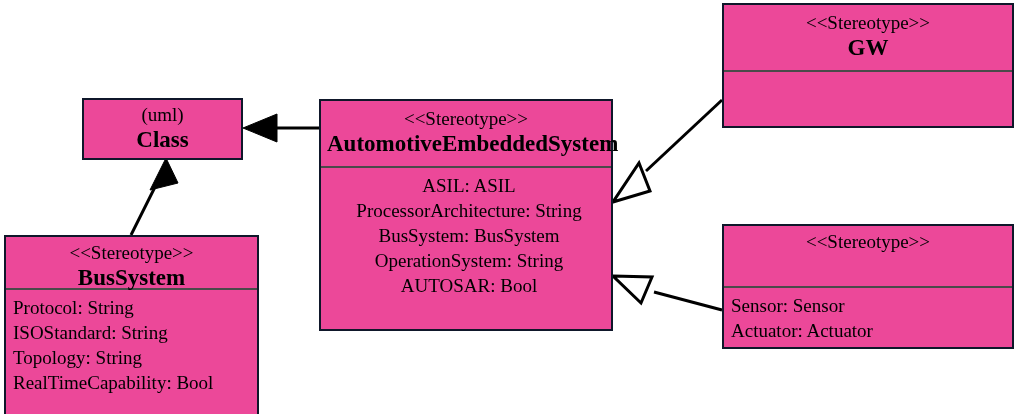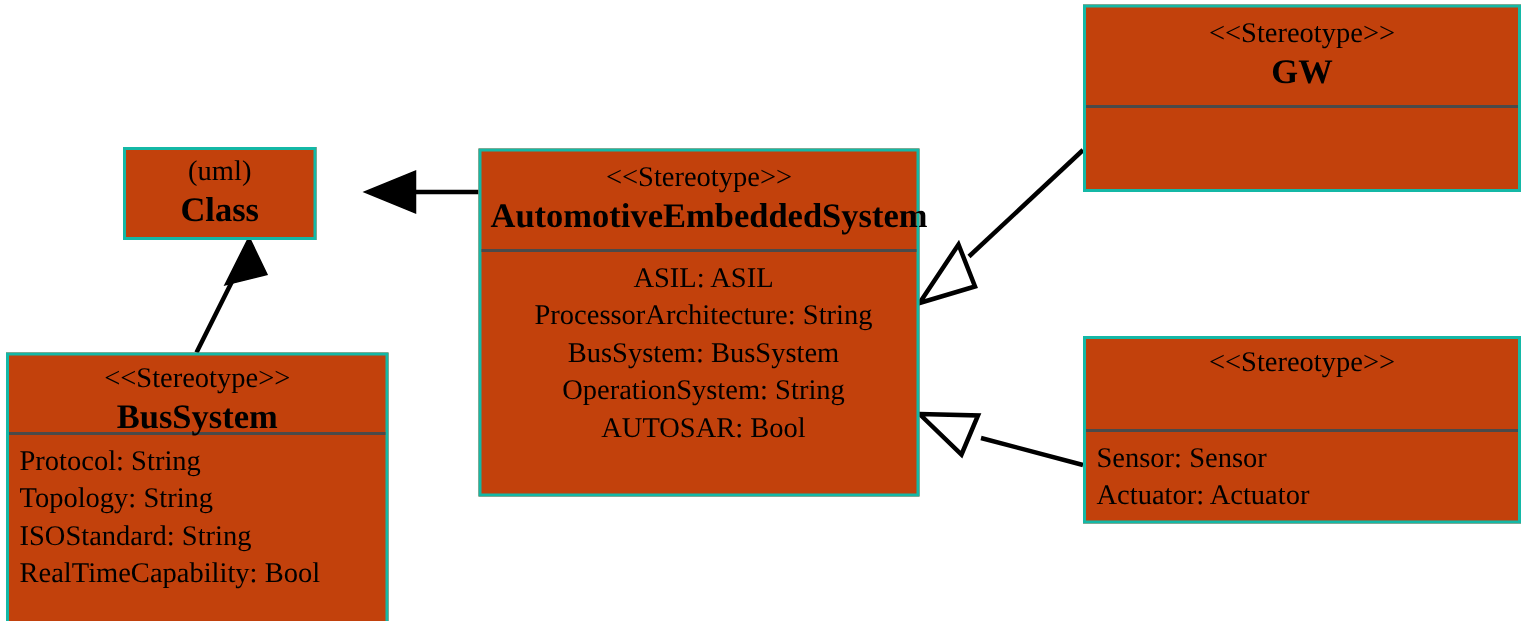--- a/index.html
+++ b/index.html
@@ -14,22 +14,22 @@
     height: 414px;
     background: #ffffff;
     overflow: hidden;
     font-family: "Liberation Serif", "DejaVu Serif", serif;
   }
 
   
   .uml-box {
     position: absolute;
     box-sizing: border-box;
-    border: 2px solid #14b8a6;
-    background: #c2410c;
+    border: 2px solid #0f172a;
+    background: #ec4899;
     z-index: 3;
   }
   .uml-head {
     box-sizing: border-box;
     text-align: center;
     padding: 5px 6px 6px 6px;
     line-height: 1.18;
   }
   .uml-head.divided {
     border-bottom: 2px solid #4a4a4a;
@@ -109,36 +109,36 @@
       <line x1="722" y1="100" x2="646" y2="171"></line>
       <polygon class="head-hollow" points="613,202 650,191 639,163"></polygon>
     </g>
 
     <g>
       <line x1="722" y1="310" x2="654" y2="292"></line>
       <polygon class="head-hollow" points="613,276 652,277 641,303"></polygon>
     </g>
   </svg>
 
-  <div class="uml-box" style="left:82px; top:98px; width:129px; height:62px;">
+  <div class="uml-box" style="left:82px; top:98px; width:161px; height:62px;">
     <div class="uml-head" style="padding-top:4px;">
       <span class="stereo-tag">(uml)</span>
       <span class="stereo-name">Class</span>
     </div>
   </div>
 
   <div class="uml-box" style="left:4px; top:235px; width:255px; height:185px;">
     <div class="uml-head divided" style="height:53px;">
       <span class="stereo-tag">&lt;&lt;Stereotype&gt;&gt;</span>
       <span class="stereo-name">BusSystem</span>
     </div>
     <div class="uml-attrs">
       <span class="attr">Protocol: String</span>
+      <span class="attr">ISOStandard: String</span>
       <span class="attr">Topology: String</span>
-      <span class="attr">ISOStandard: String</span>
       <span class="attr">RealTimeCapability: Bool</span>
     </div>
   </div>
 
   <div class="uml-box" style="left:319px; top:99px; width:294px; height:232px;">
     <div class="uml-head divided" style="height:67px; padding-top:7px;">
       <span class="stereo-tag">&lt;&lt;Stereotype&gt;&gt;</span>
       <span class="stereo-name">AutomotiveEmbeddedSystem</span>
     </div>
     <div class="uml-attrs" style="padding-left:6px;text-align:center;">

